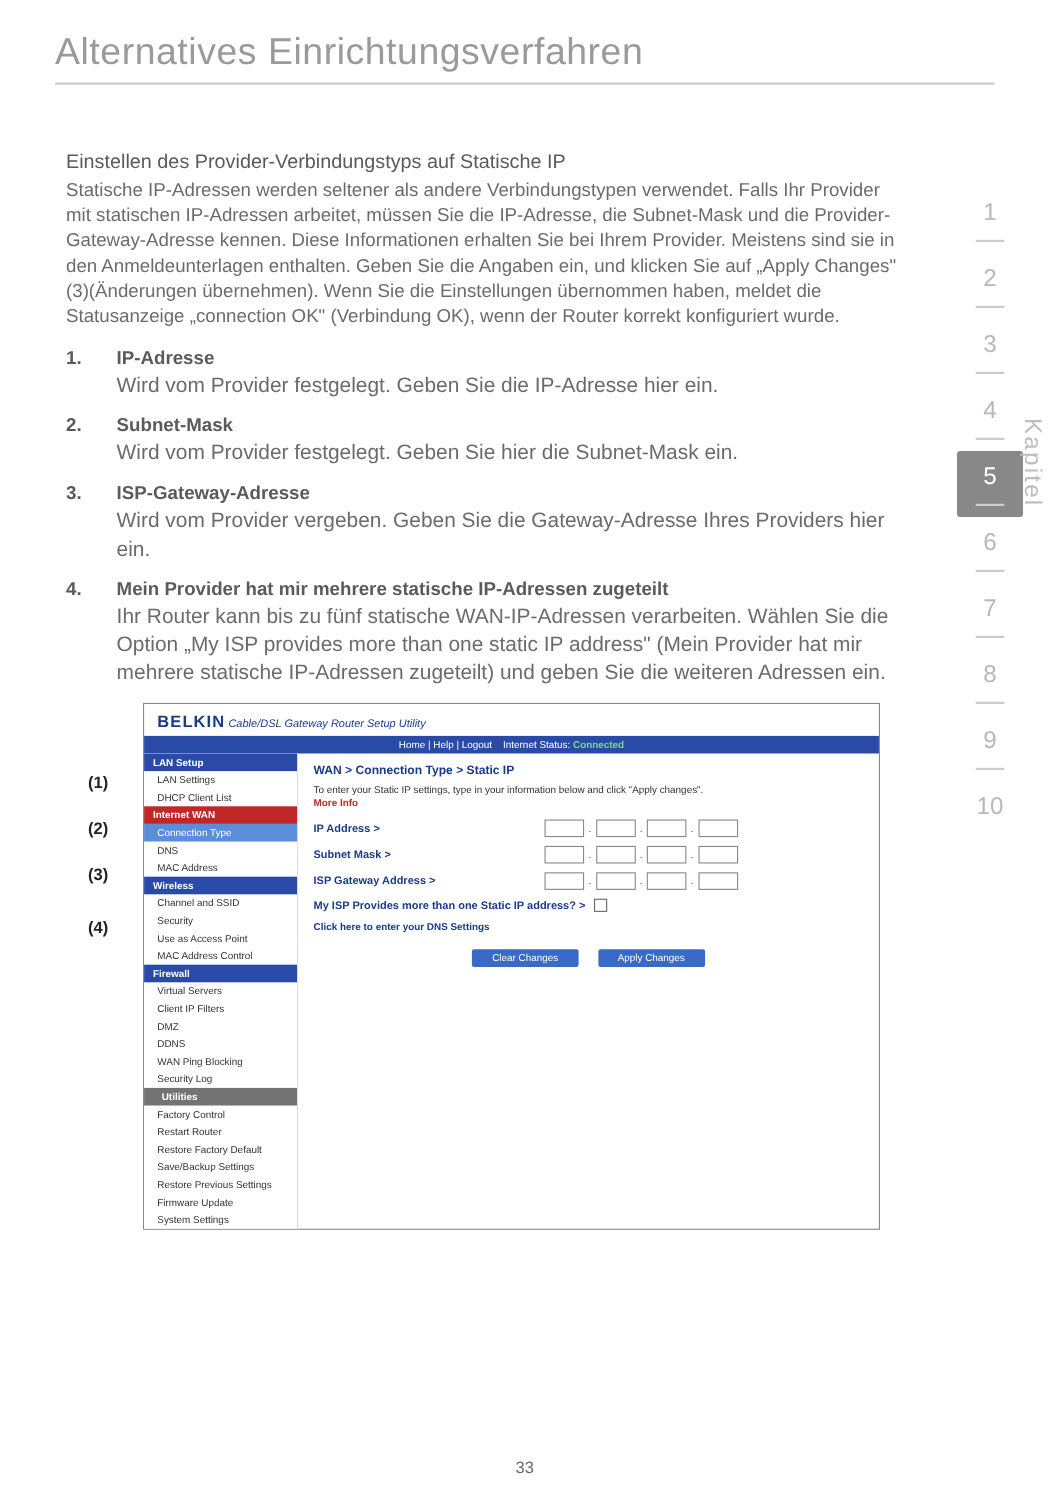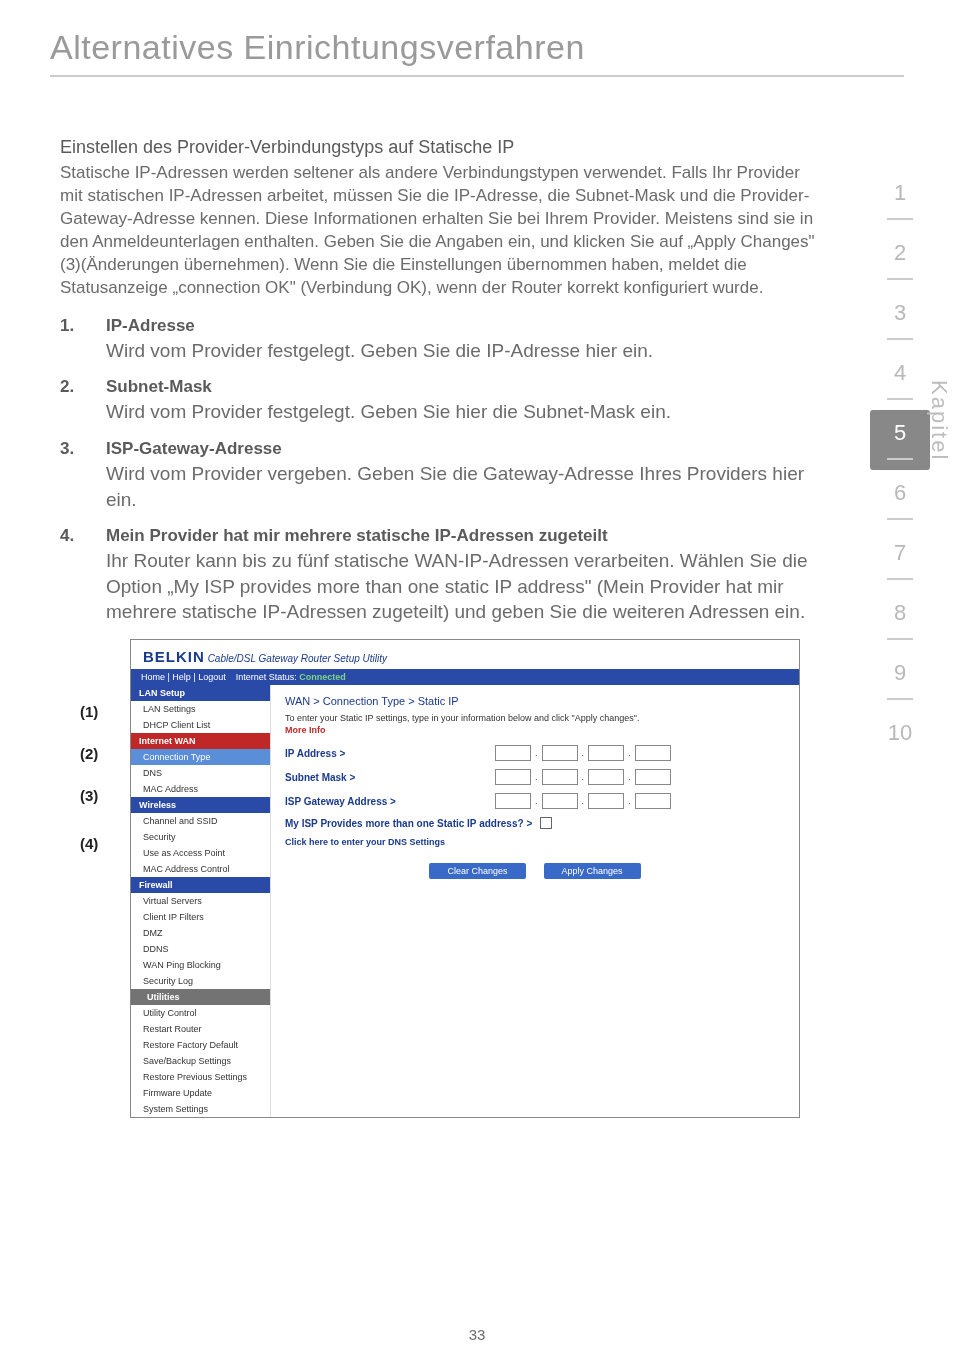--- a/index.html
+++ b/index.html
@@ -139,21 +139,21 @@
       font-style: italic;
       color: #1a3a8a;
       font-size: 10px;
       font-weight: normal;
     }
     .status-bar {
       background: #2a4aa8;
       color: #fff;
       font-size: 9px;
       padding: 3px 10px;
-      text-align: left;
+      text-align: center;
     }
     .status-bar .connected { color: #7fd87f; font-weight: bold; }
     .router-body { display: flex; min-height: 380px; }
     .router-nav {
       width: 140px;
       background: #fff;
       border-right: 1px solid #ddd;
       font-size: 9px;
     }
     .nav-head {
@@ -175,21 +175,21 @@
       background: #5a8ed8;
       color: #fff;
     }
     .router-main {
       flex: 1;
       padding: 10px 14px;
     }
     .breadcrumb {
       color: #1a3a8a;
       font-size: 11px;
-      font-weight: normal;
+      font-weight: bold;
       margin-bottom: 6px;
     }
     .instruct {
       font-size: 9px;
       color: #333;
       margin-bottom: 2px;
     }
     .more-info {
       color: #c02828;
       font-size: 9px;
@@ -345,21 +345,21 @@
           <div class="nav-item">Use as Access Point</div>
           <div class="nav-item">MAC Address Control</div>
           <div class="nav-head firewall">Firewall</div>
           <div class="nav-item">Virtual Servers</div>
           <div class="nav-item">Client IP Filters</div>
           <div class="nav-item">DMZ</div>
           <div class="nav-item">DDNS</div>
           <div class="nav-item">WAN Ping Blocking</div>
           <div class="nav-item">Security Log</div>
           <div class="nav-head utilities">Utilities</div>
-          <div class="nav-item">Utility Control</div>
+          <div class="nav-item">Factory Control</div>
           <div class="nav-item">Restart Router</div>
           <div class="nav-item">Restore Factory Default</div>
           <div class="nav-item">Save/Backup Settings</div>
           <div class="nav-item">Restore Previous Settings</div>
           <div class="nav-item">Firmware Update</div>
           <div class="nav-item">System Settings</div>
         </div>
         <div class="router-main">
           <div class="breadcrumb">WAN &gt; Connection Type &gt; Static IP</div>
           <div class="instruct">To enter your Static IP settings, type in your information below and click "Apply changes".</div>

